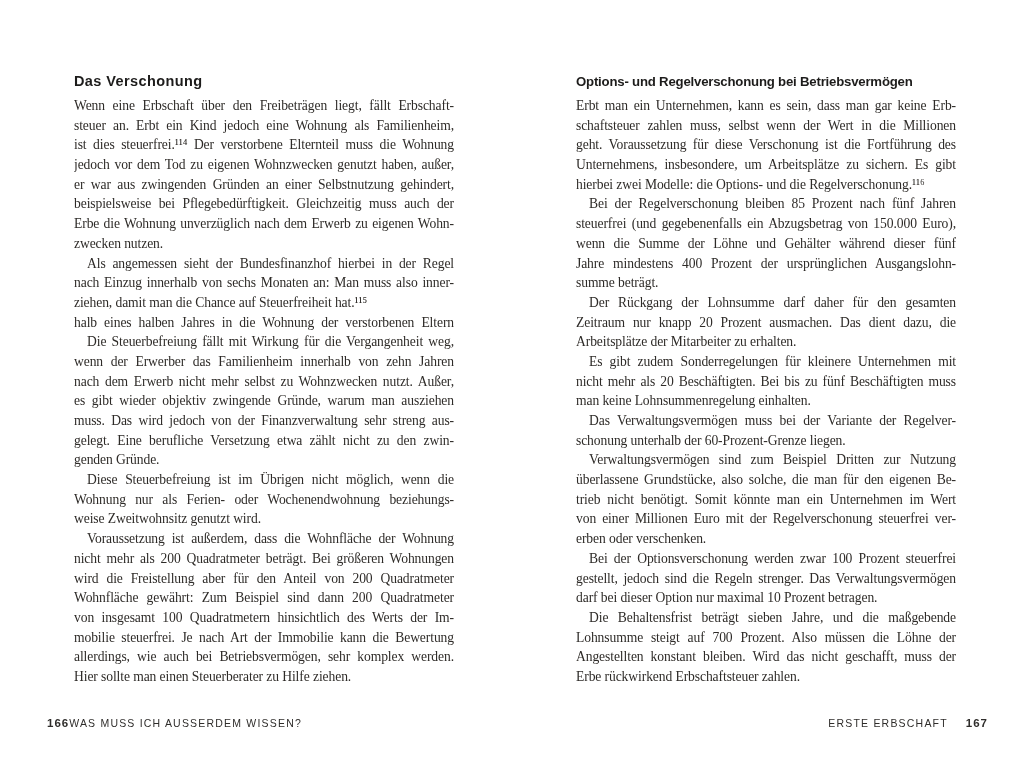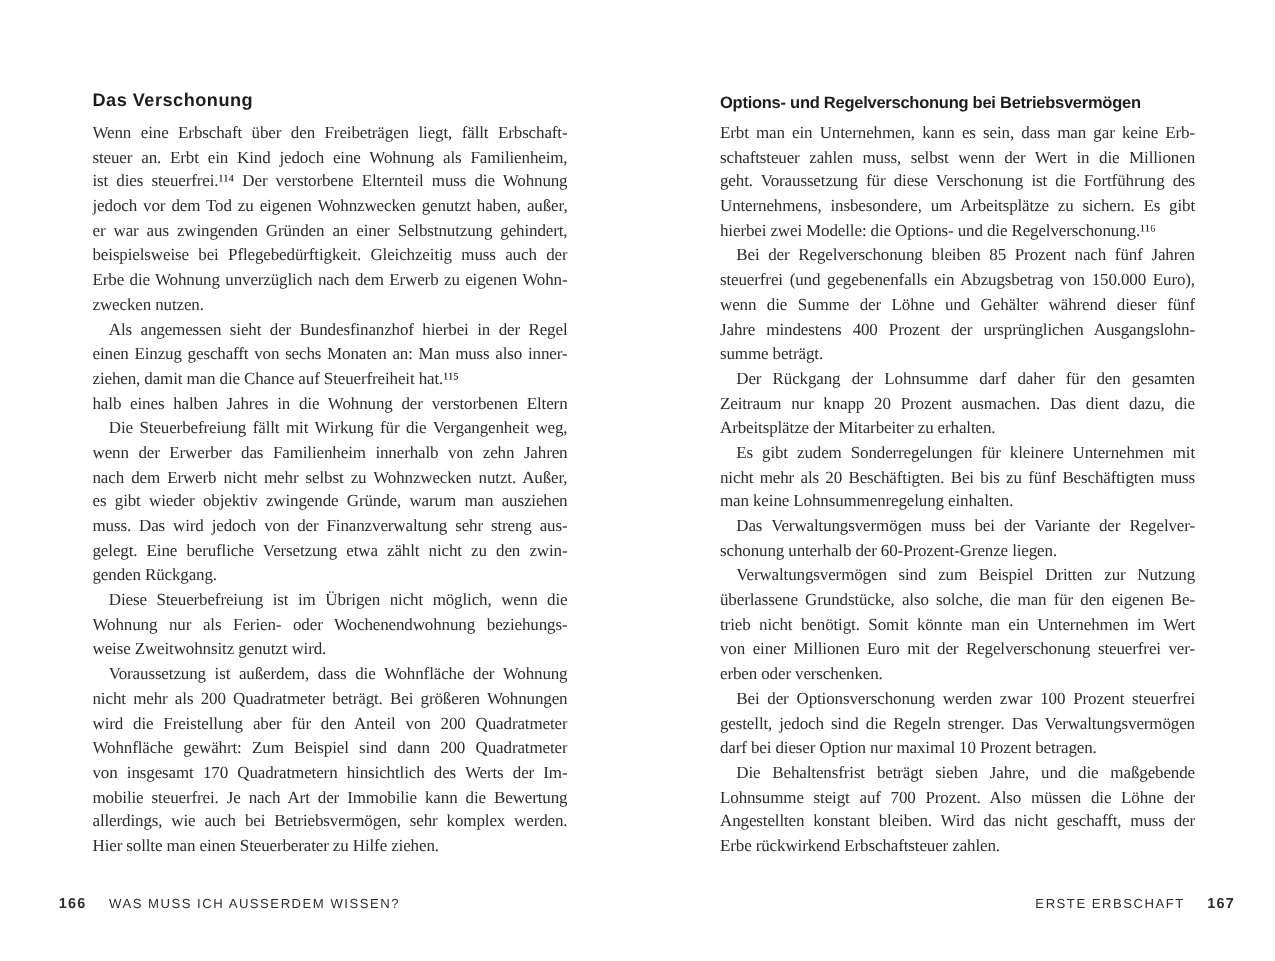--- a/index.html
+++ b/index.html
@@ -52,21 +52,21 @@
   .body .line.indent { padding-left: 13px; }
 
   .footer {
     position: absolute;
     top: 717px;
     display: flex;
     align-items: baseline;
     font-family: "Liberation Sans", sans-serif;
     color: var(--footer-color, #2f2d2b);
   }
-  .footer-left  { left: 47px;  gap: 18px; }
+  .footer-left  { left: 47px;  }
   .footer-right { right: 32px; gap: 18px; }
   .footer .pagenum {
     font-size: 11.5px;
     font-weight: 700;
     letter-spacing: 1px;
   }
   .footer .runhead {
     font-size: 10.5px;
     font-weight: 400;
     letter-spacing: 1.2px;
@@ -83,38 +83,38 @@
     <div class="body" id="left-body">
         <div class="line">Wenn eine Erbschaft über den Freibeträgen liegt, fällt Erbschaft-</div>
         <div class="line">steuer an. Erbt ein Kind jedoch eine Wohnung als Familienheim,</div>
         <div class="line">ist dies steuerfrei.¹¹⁴ Der verstorbene Elternteil muss die Wohnung</div>
         <div class="line">jedoch vor dem Tod zu eigenen Wohnzwecken genutzt haben, außer,</div>
         <div class="line">er war aus zwingenden Gründen an einer Selbstnutzung gehindert,</div>
         <div class="line">beispielsweise bei Pflegebedürftigkeit. Gleichzeitig muss auch der</div>
         <div class="line">Erbe die Wohnung unverzüglich nach dem Erwerb zu eigenen Wohn-</div>
         <div class="line last">zwecken nutzen.</div>
         <div class="line indent">Als angemessen sieht der Bundesfinanzhof hierbei in der Regel</div>
-        <div class="line">einen Einzug geschafft von sechs Monaten an: Man muss also inner-</div>
+        <div class="line">nach Einzug innerhalb von sechs Monaten an: Man muss also inner-</div>
         <div class="line last">ziehen, damit man die Chance auf Steuerfreiheit hat.¹¹⁵</div>
         <div class="line">halb eines halben Jahres in die Wohnung der verstorbenen Eltern</div>
         <div class="line indent">Die Steuerbefreiung fällt mit Wirkung für die Vergangenheit weg,</div>
         <div class="line">wenn der Erwerber das Familienheim innerhalb von zehn Jahren</div>
         <div class="line">nach dem Erwerb nicht mehr selbst zu Wohnzwecken nutzt. Außer,</div>
         <div class="line">es gibt wieder objektiv zwingende Gründe, warum man ausziehen</div>
         <div class="line">muss. Das wird jedoch von der Finanzverwaltung sehr streng aus-</div>
         <div class="line">gelegt. Eine berufliche Versetzung etwa zählt nicht zu den zwin-</div>
-        <div class="line last">genden Rückgang.</div>
+        <div class="line last">genden Gründe.</div>
         <div class="line indent">Diese Steuerbefreiung ist im Übrigen nicht möglich, wenn die</div>
         <div class="line">Wohnung nur als Ferien- oder Wochenendwohnung beziehungs-</div>
         <div class="line last">weise Zweitwohnsitz genutzt wird.</div>
         <div class="line indent">Voraussetzung ist außerdem, dass die Wohnfläche der Wohnung</div>
         <div class="line">nicht mehr als 200 Quadratmeter beträgt. Bei größeren Wohnungen</div>
         <div class="line">wird die Freistellung aber für den Anteil von 200 Quadratmeter</div>
         <div class="line">Wohnfläche gewährt: Zum Beispiel sind dann 200 Quadratmeter</div>
-        <div class="line">von insgesamt 170 Quadratmetern hinsichtlich des Werts der Im-</div>
+        <div class="line">von insgesamt 100 Quadratmetern hinsichtlich des Werts der Im-</div>
         <div class="line">mobilie steuerfrei. Je nach Art der Immobilie kann die Bewertung</div>
         <div class="line">allerdings, wie auch bei Betriebsvermögen, sehr komplex werden.</div>
         <div class="line last">Hier sollte man einen Steuerberater zu Hilfe ziehen.</div>
       </div>
   </section>
 
   <section class="page page-right">
     <h2 class="heading heading--long">Options- und Regelverschonung bei Betriebsvermögen</h2>
     <div class="body" id="right-body">
         <div class="line">Erbt man ein Unternehmen, kann es sein, dass man gar keine Erb-</div>

